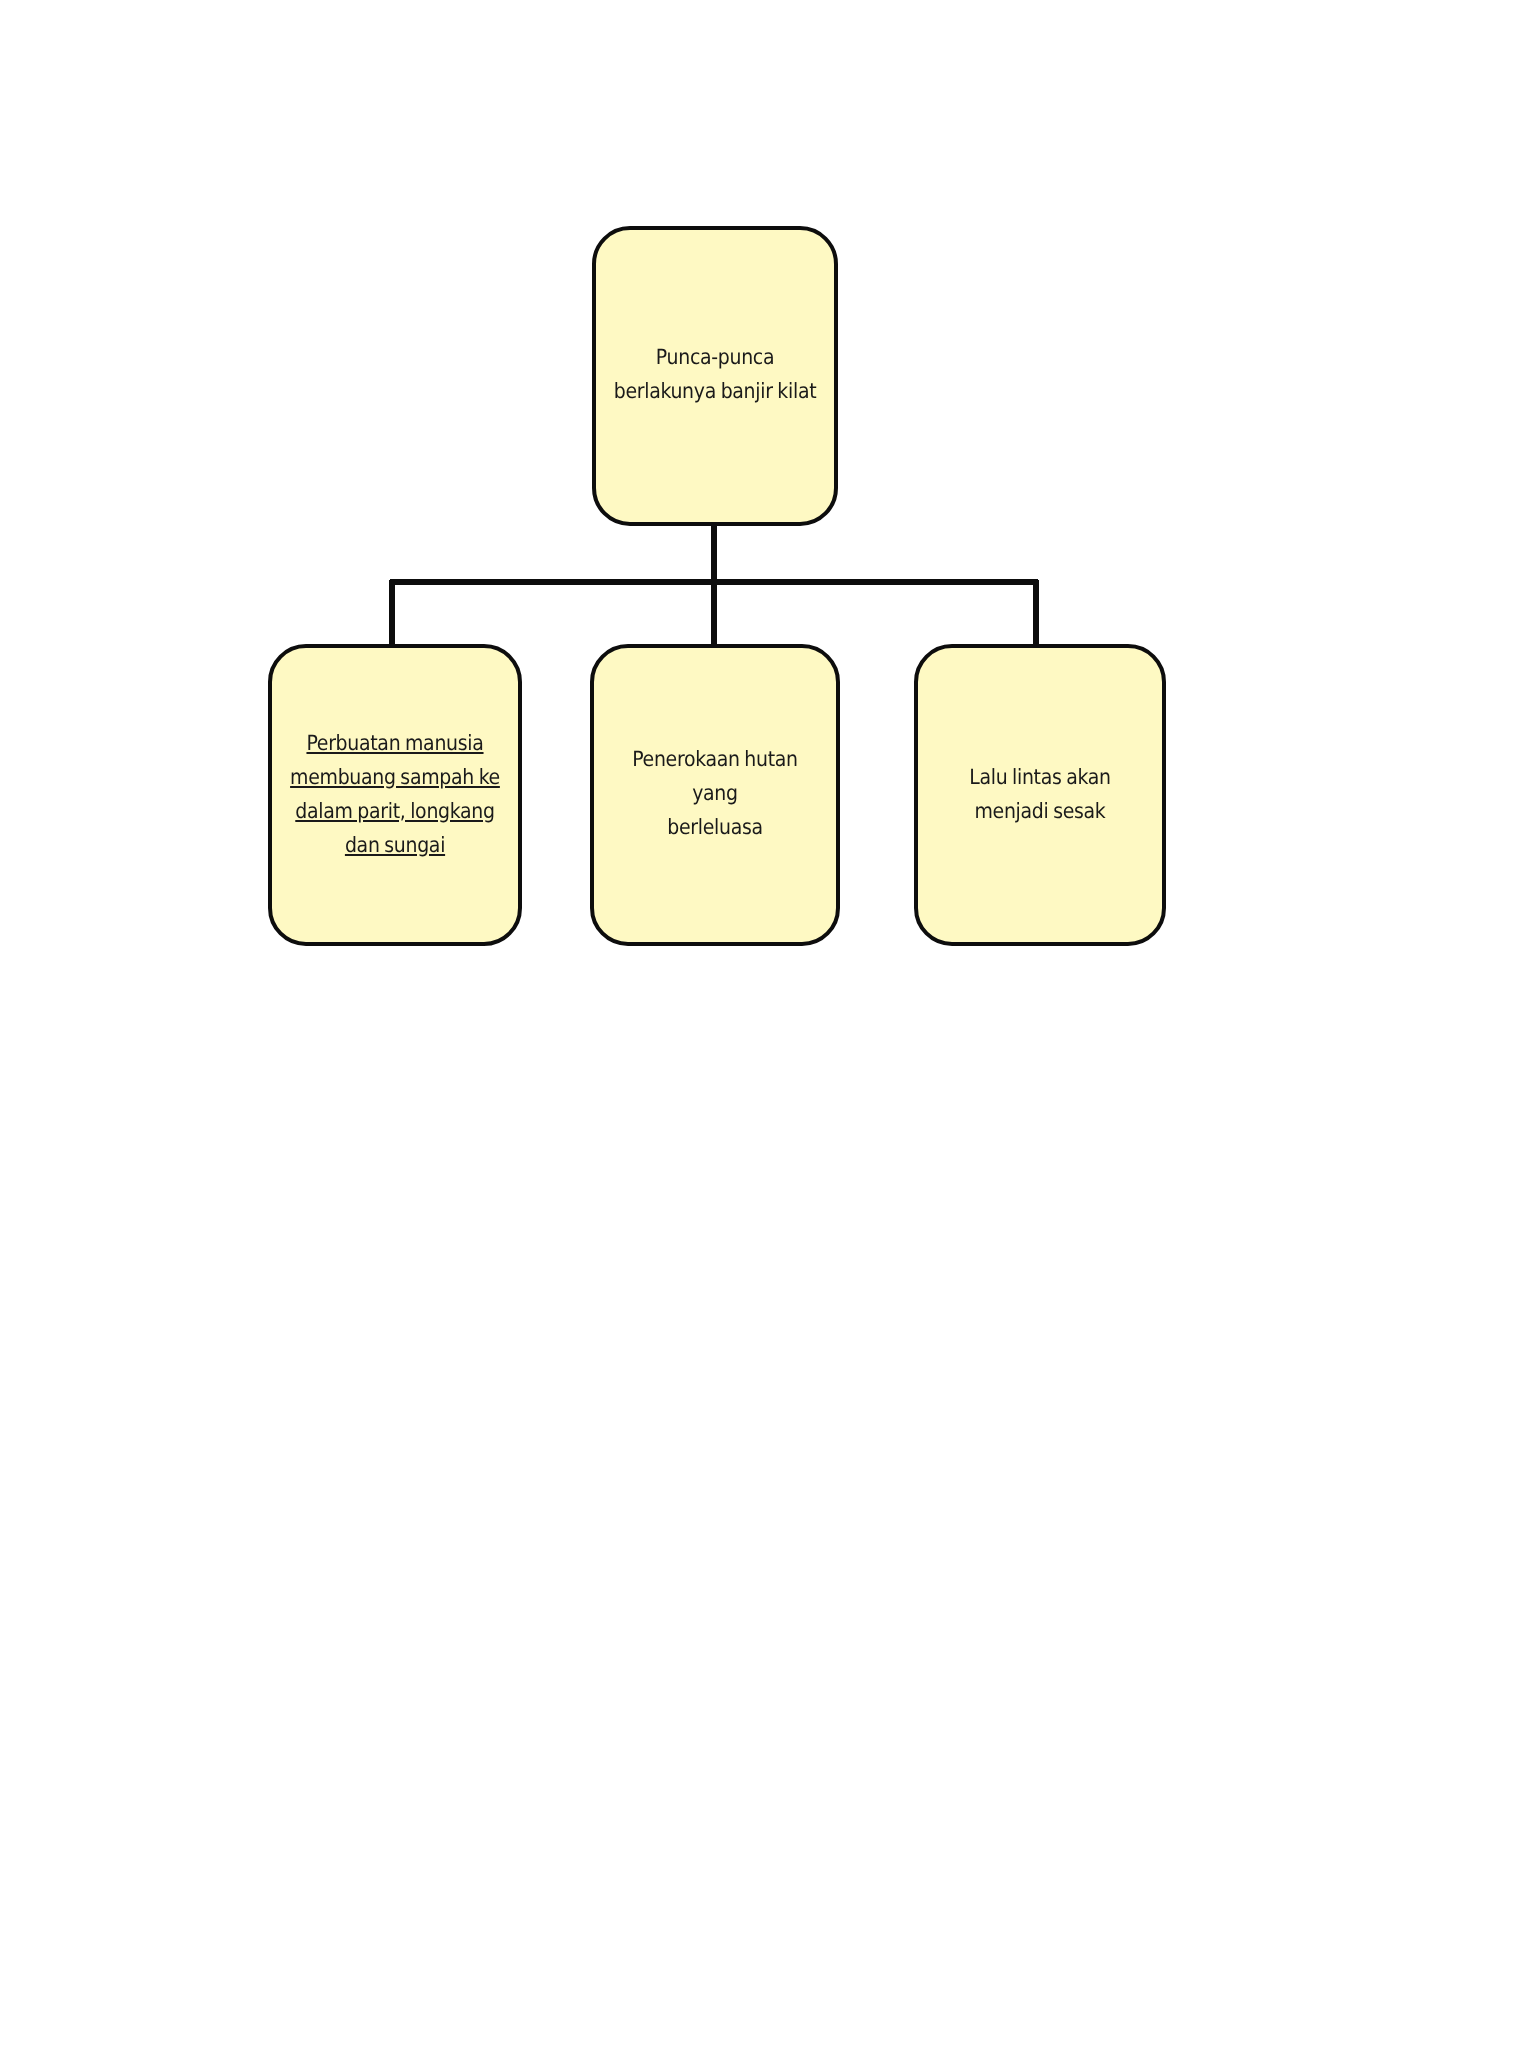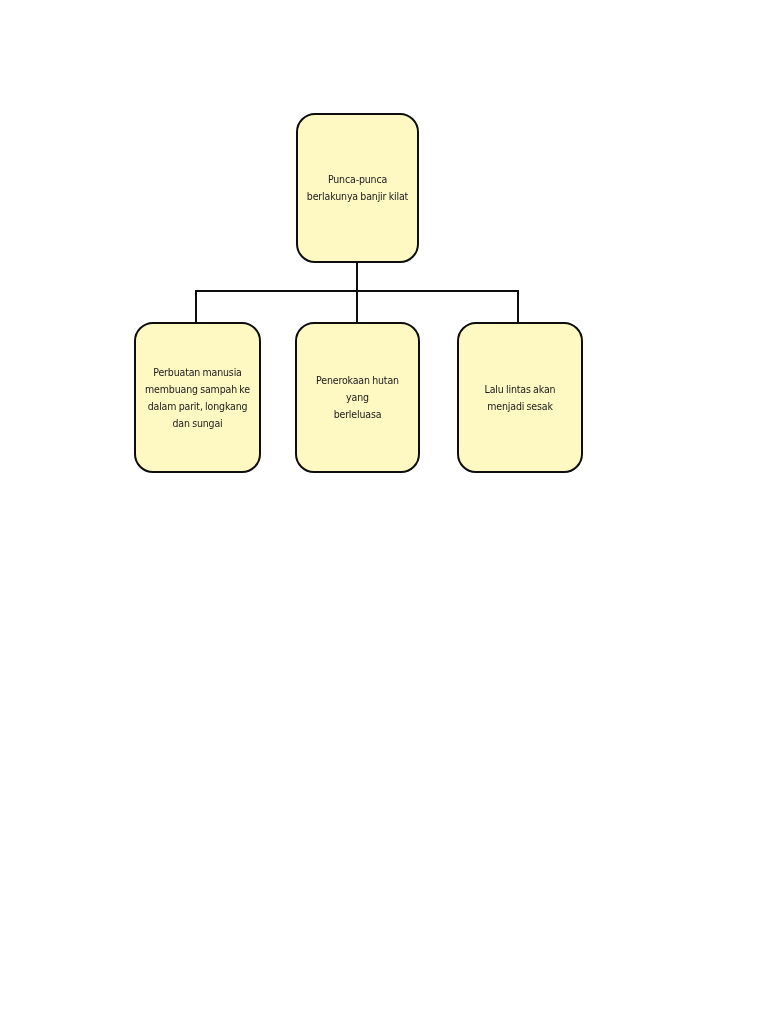--- a/index.html
+++ b/index.html
@@ -77,21 +77,21 @@
     width: 125px;
     height: 151px;
   }
   #node-child-2 {
     left: 457px;
     top: 322px;
     width: 126px;
     height: 151px;
   }
 
-  #node-child-0 .node-text { padding: 0 1px; }
+  #node-child-0 .node-text { padding: 0 1px; text-decoration: underline; }
 </style>
 </head>
 <body>
 
 <div id="page">
 
   <svg id="connectors" viewBox="0 0 768 1024" width="768" height="1024" aria-hidden="true">
     <g stroke="#0d0d0d" stroke-width="2.6" fill="none" shape-rendering="crispEdges">
 
       <line x1="357" y1="262" x2="357" y2="292"></line>

